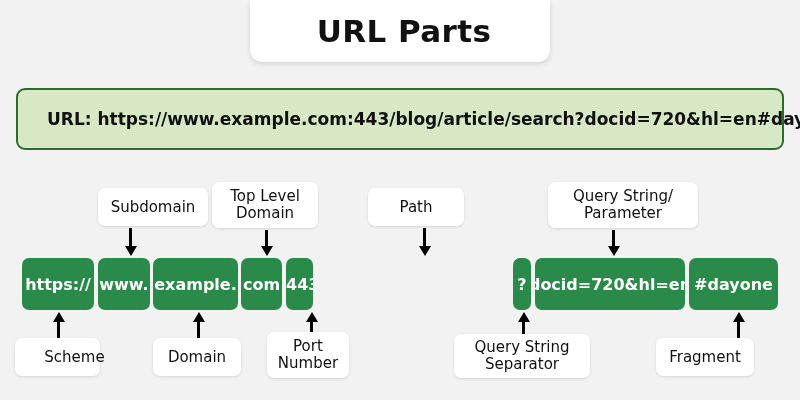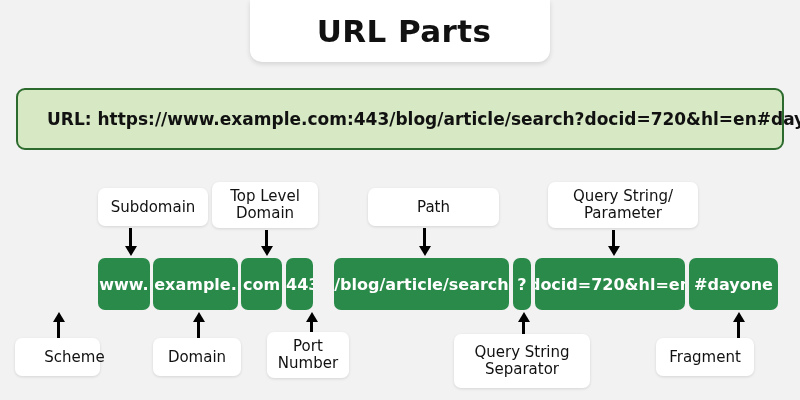--- a/index.html
+++ b/index.html
@@ -97,42 +97,42 @@
       <div class="arrow-line" style="top: 0px; height: 19px;"></div>
       <div class="arrow-head" style="top: 18px;"></div>
     </div>
     <div class="callout" style="left: 212px; top: 182px; width: 106px; height: 46px; border-radius: 7px;">
       <div>Top Level<br>Domain</div>
     </div>
     <div class="arrow arrow-down" style="left: 265px; top: 230px; height: 26px;">
       <div class="arrow-line" style="top: 0px; height: 17px;"></div>
       <div class="arrow-head" style="top: 16px;"></div>
     </div>
-    <div class="callout" style="left: 368px; top: 188px; width: 131px; height: 38px;">
+    <div class="callout" style="left: 368px; top: 188px; width: 96px; height: 38px;">
       <div>Path</div>
     </div>
     <div class="arrow arrow-down" style="left: 423px; top: 228px; height: 28px;">
       <div class="arrow-line" style="top: 0px; height: 19px;"></div>
       <div class="arrow-head" style="top: 18px;"></div>
     </div>
     <div class="callout" style="left: 548px; top: 182px; width: 150px; height: 46px;">
       <div>Query String/<br>Parameter</div>
     </div>
     <div class="arrow arrow-down" style="left: 612px; top: 230px; height: 26px;">
       <div class="arrow-line" style="top: 0px; height: 17px;"></div>
       <div class="arrow-head" style="top: 16px;"></div>
     </div>
   </div>
 
 <div id="segments">
+    <div class="segment" style="left: 22px; width: 72px;">https://</div>
     <div class="segment" style="left: 153px; width: 85px;">example.</div>
     <div class="segment" style="left: 98px; width: 52px;">www.</div>
     <div class="segment" style="left: 241px; width: 41px;">com</div>
     <div class="segment" style="left: 286px; width: 27px;">:443</div>
-    <div class="segment" style="left: 334px; width: 175px;">/blog/article/search</div>
     <div class="segment" style="left: 513px; width: 18px;">?</div>
     <div class="segment" style="left: 535px; width: 150px;">docid=720&amp;hl=en</div>
     <div class="segment" style="left: 689px; width: 89px;">#dayone</div>
   </div>
 
 <div id="labels-bottom-layer">
     <div class="callout" style="left: 15px; top: 338px; width: 85px; height: 38px; padding-left: 44px;">
       <div>Scheme</div>
     </div>
     <div class="arrow arrow-up" style="left: 57px; top: 312px; height: 26px;">
@@ -146,21 +146,21 @@
       <div class="arrow-line" style="top: 9px; height: 17px;"></div>
       <div class="arrow-head" style="top: 0px;"></div>
     </div>
     <div class="callout" style="left: 267px; top: 332px; width: 82px; height: 46px;">
       <div>Port<br>Number</div>
     </div>
     <div class="arrow arrow-up" style="left: 310px; top: 312px; height: 20px;">
       <div class="arrow-line" style="top: 9px; height: 11px;"></div>
       <div class="arrow-head" style="top: 0px;"></div>
     </div>
-    <div class="callout" style="left: 454px; top: 334px; width: 136px; height: 54px;">
+    <div class="callout" style="left: 454px; top: 334px; width: 136px; height: 44px;">
       <div>Query String<br>Separator</div>
     </div>
     <div class="arrow arrow-up" style="left: 522px; top: 312px; height: 22px;">
       <div class="arrow-line" style="top: 9px; height: 13px;"></div>
       <div class="arrow-head" style="top: 0px;"></div>
     </div>
     <div class="callout" style="left: 656px; top: 338px; width: 98px; height: 38px;">
       <div>Fragment</div>
     </div>
     <div class="arrow arrow-up" style="left: 737px; top: 312px; height: 26px;">

